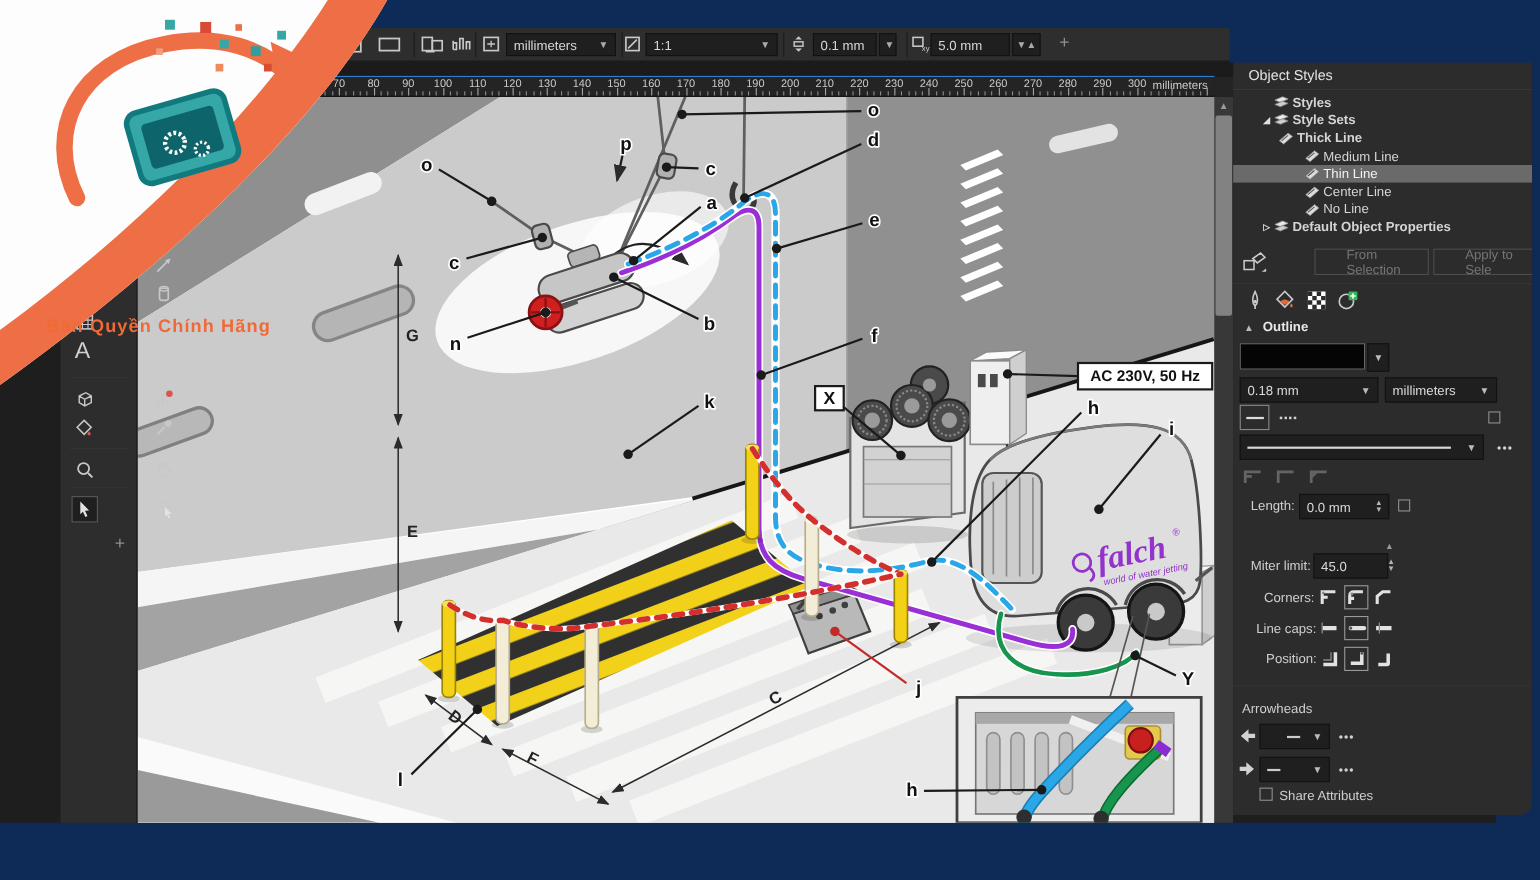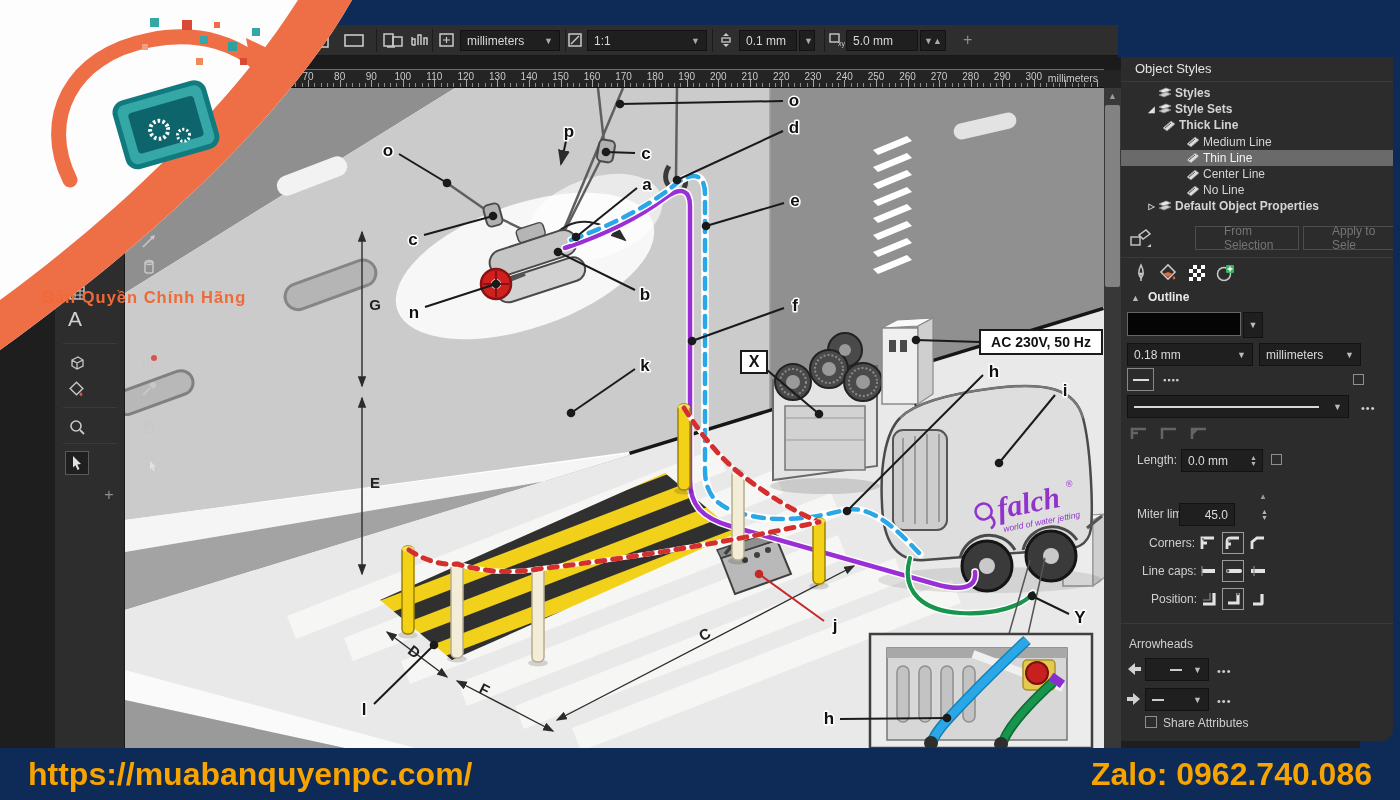--- a/index.html
+++ b/index.html
@@ -863,21 +863,21 @@
       <div class="pbox" style="left:60px;top:394px;width:82px;">
           <span>0.0 mm</span>
         </div>
       <div class="spin" style="left:126px;top:396px;height:19px;">
           <span>▲</span>
           <span>▼</span>
         </div>
       <div class="chk" style="left:150px;top:399px;"></div>
       <div class="plabel" style="left:138px;top:437px;font-size:8px;color:#999;">▲</div>
       <div class="plabel" style="left:16px;top:452px;">Miter limit:</div>
-      <div class="pbox" style="left:58px;top:448px;width:56px;justify-content:flex-end;">
+      <div class="pbox" style="left:73px;top:448px;width:68px;">
           <span>45.0</span>
         </div>
       <div class="spin" style="left:137px;top:450px;height:19px;">
           <span>▲</span>
           <span>▼</span>
         </div>
       <div class="plabel" style="left:28px;top:481px;">Corners:</div>
       <div class="capbtn" style="left:76px;top:477px;">
           <svg width="18" height="18">
             <path d="M3 15 V4 h12 M3 9 h5 M8 4 v-1" stroke="#e2e2e2" stroke-width="2.8" fill="none"></path>
@@ -953,24 +953,20 @@
       <div class="chk" style="left:24px;top:661px;width:12px;height:12px;"></div>
       <div class="plabel" style="left:42px;top:661px;">Share Attributes</div>
     </div>
   </div>
 
   <div class="navy-top"></div>
   <div class="navy-topright"></div>
   <div class="navy-corner"></div>
   <div class="navy-right"></div>
 
-  <div class="footer">
-    <span>https://muabanquyenpc.com/</span>
-    <span>Zalo: 0962.740.086</span>
-  </div>
 
   <div class="wm">
     <svg width="380" height="360">
       <path d="M0,0 L352,0 C290,110 160,235 0,350 Z" fill="#fdfdfd"></path>
       <path d="M352,0 L298,0 C238,95 130,205 0,300 L0,350 C160,235 290,110 352,0 Z" fill="#ee6f45"></path>
       <g>
         <path d="M70,180 C40,120 70,55 150,40 C200,30 240,45 262,68" fill="none" stroke="#ee6f45" stroke-width="15" stroke-linecap="round"></path>
         <polygon points="246,38 292,60 256,92" fill="#ee6f45"></polygon>
         <rect x="150" y="18" width="9" height="9" fill="#35a7a7"></rect>
           <rect x="165" y="32" width="7" height="7" fill="#ee6f45"></rect>

